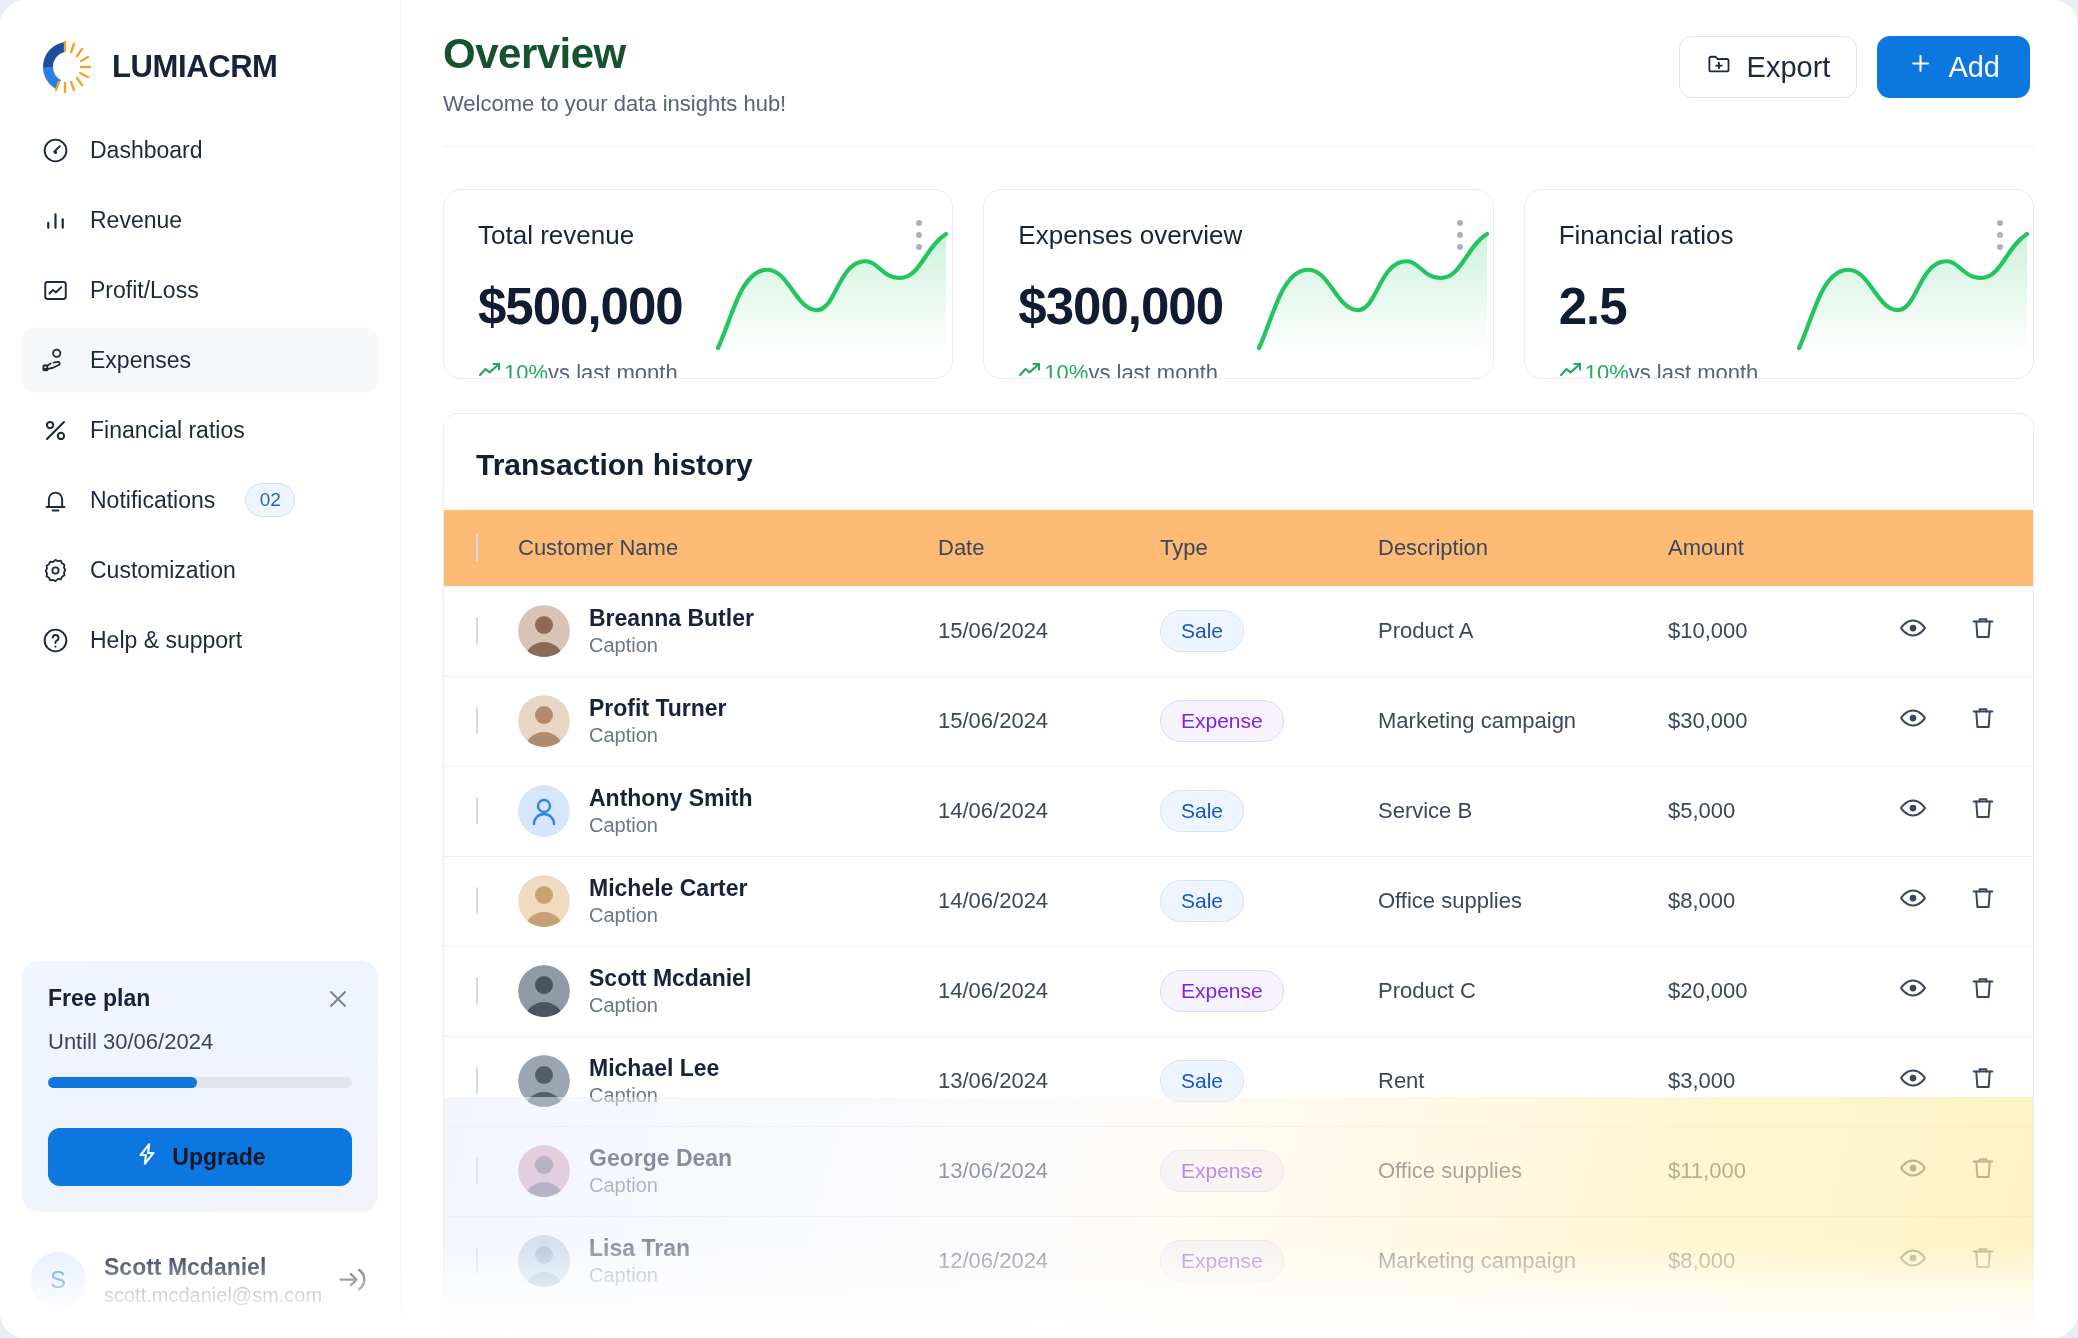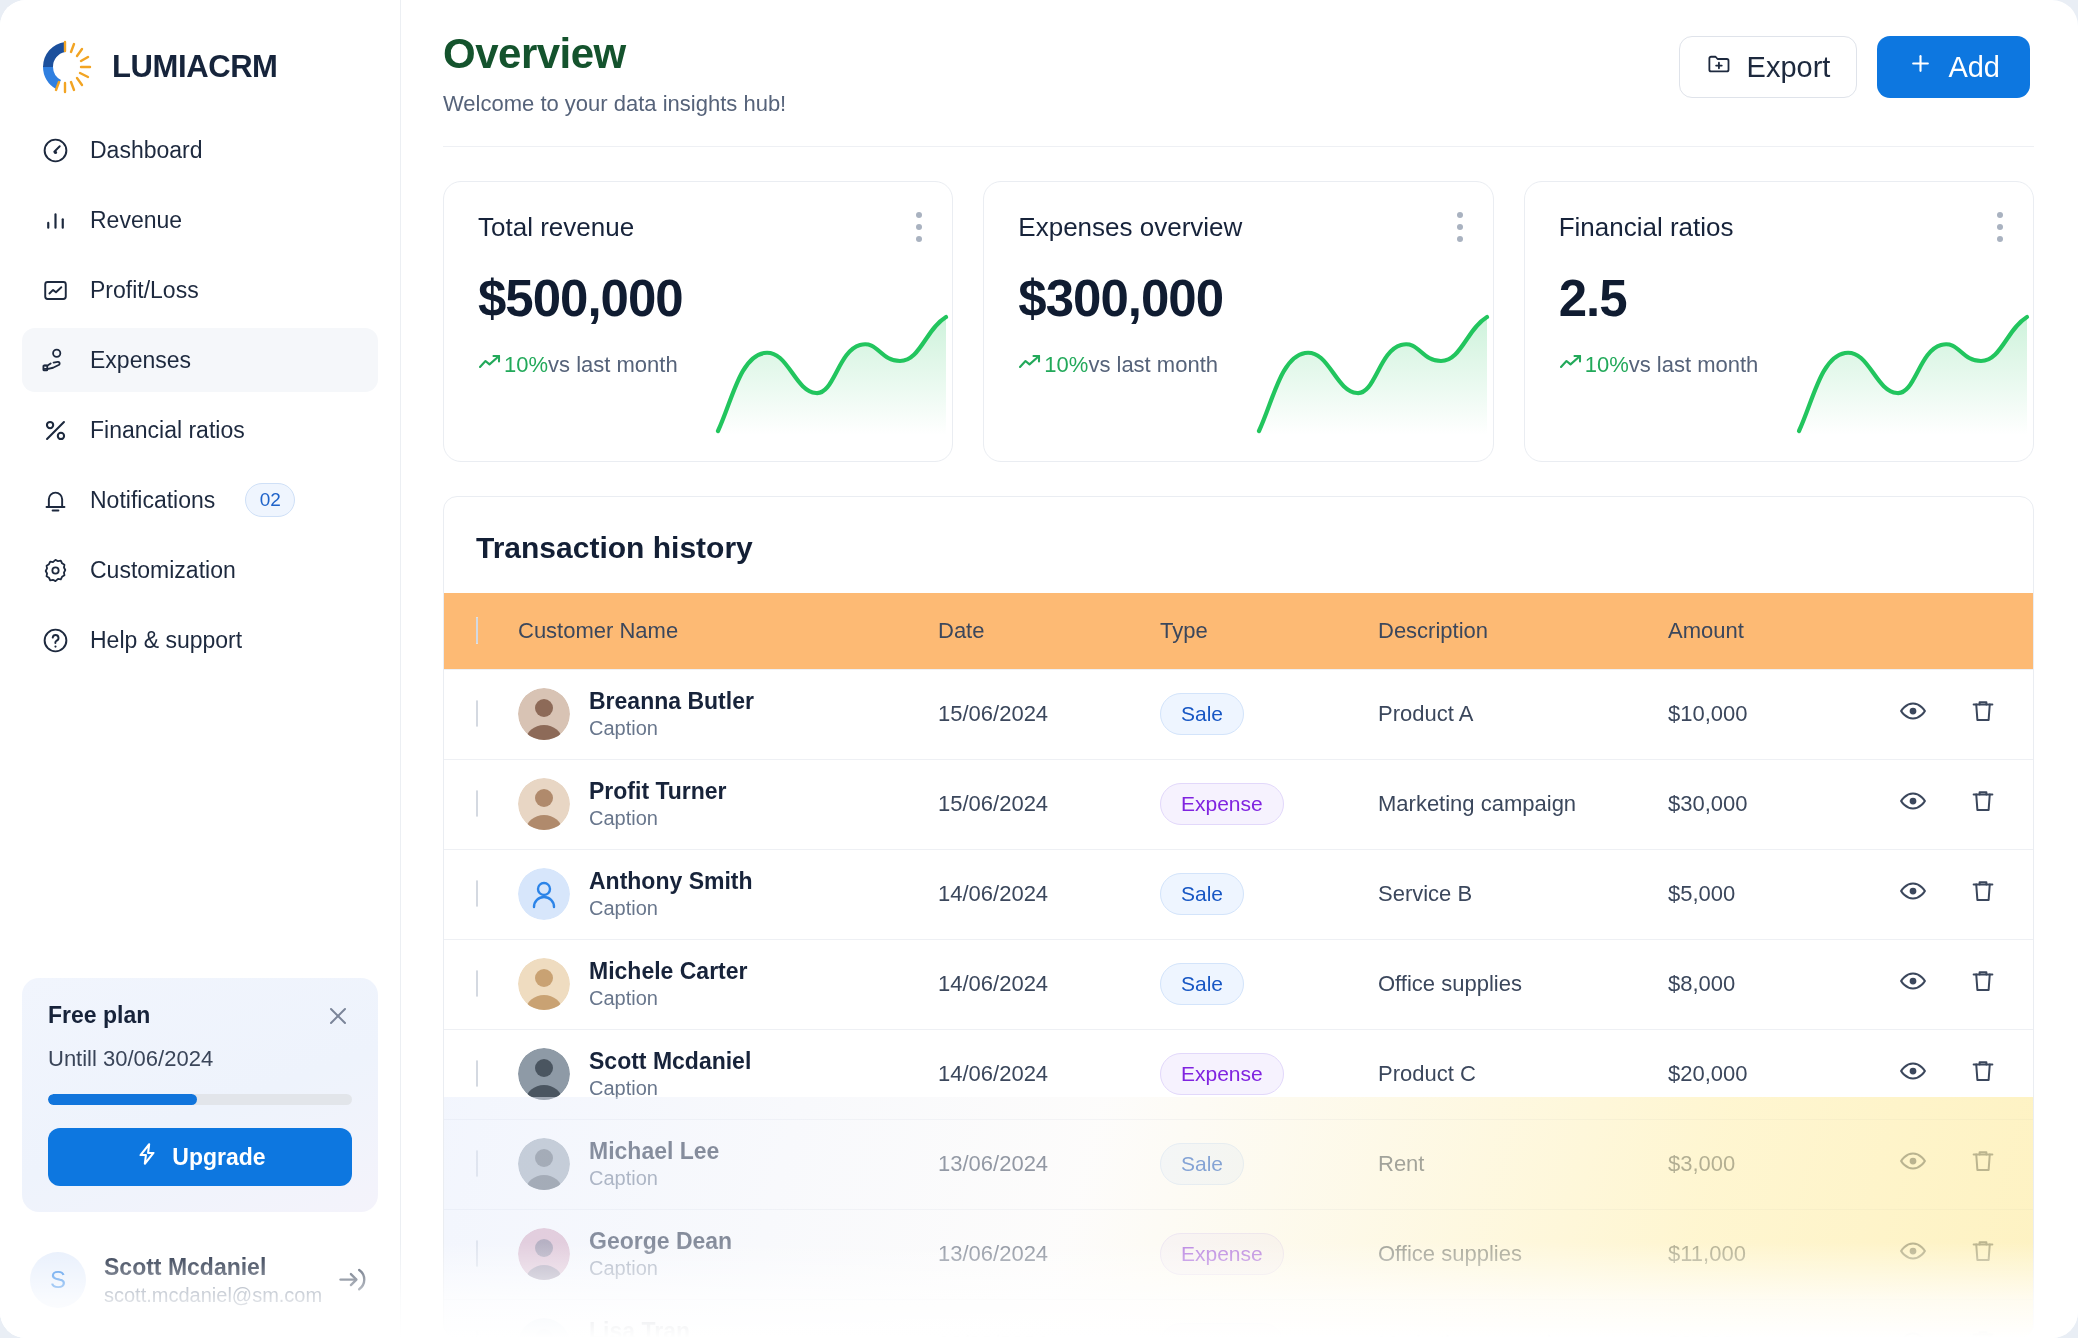--- a/index.html
+++ b/index.html
@@ -57,22 +57,22 @@
     background: linear-gradient(160deg,#f1f5fd 0%, #eef3fc 55%, #f4f3fb 100%);
     border-radius: 17px; padding: 24px 26px 26px 26px; margin-bottom: 26px;
   }
   .plan-head { display: flex; align-items: flex-start; justify-content: space-between; }
   .plan-title { font-size: 23px; font-weight: bold; color: #17233a; }
   .plan-close { width: 28px; height: 28px; cursor: pointer; }
   .plan-until { font-size: 22px; color: #3a4559; margin-top: 16px; }
   .plan-bar { height: 11px; border-radius: 6px; background: #e2e5ea; margin-top: 22px; overflow: hidden; }
   .plan-bar-fill { height: 100%; width: 49%; background: #1175dc; border-radius: 6px; }
   .plan-btn {
-    margin-top: 23px; height: 58px; border-radius: 12px; background: #0d77e0;
-    color: #ffffff; font-size: 23px; font-weight: bold;
+    margin-top: 40px; height: 58px; border-radius: 12px; background: #0d77e0;
+    color: #0f172a; font-size: 23px; font-weight: bold;
     display: flex; align-items: center; justify-content: center; gap: 12px; cursor: pointer;
   }
   .plan-btn svg { width: 26px; height: 26px; }
 
   .user-row {
     display: flex; align-items: center; gap: 18px;
     padding: 14px 10px 30px 8px;
   }
   .user-avatar {
     width: 56px; height: 56px; flex: 0 0 56px; border-radius: 50%;
@@ -99,21 +99,21 @@
   }
   .btn-export { background:#fff; border: 1px solid #dfe3ea; color: #1d293e; }
   .btn-add { background: #0d77e0; color: #fff; padding: 0 30px; }
   .btn svg { width: 27px; height: 27px; }
   .divider { height: 1px; background: #eef0f4; margin: 29px 44px 0 42px; }
 
   
   .cards { display: flex; gap: 30px; padding: 34px 44px 0 42px; }
   .card {
     flex: 1; background: #fff; border: 1px solid #eaedf2; border-radius: 18px;
-    height: 281px; padding: 30px 30px 0 34px; position: relative; overflow: hidden;
+    height: 190px; padding: 30px 30px 0 34px; position: relative; overflow: hidden; margin-top: 8px;
   }
   .card-title { font-size: 26px; color: #17233a; }
   .card-dots { position: absolute; top: 30px; right: 28px; width: 8px; cursor: pointer; }
   .card-dots i { display:block; width:6px; height:6px; border-radius:50%; background:#a9b2c0; margin-bottom:6px; }
   .card-value { font-size: 51px; font-weight: bold; color: #101c31; letter-spacing: -1px; margin-top: 26px; }
   .card-delta { display: flex; align-items: center; margin-top: 24px; font-size: 22px; }
   .card-delta .pct { color: #22a95a; }
   .card-delta .cmp { color: #56637a; }
   .card-delta svg { width: 26px; height: 20px; }
   .spark { position: absolute; right: 0; bottom: 26px; width: 240px; height: 130px; }

